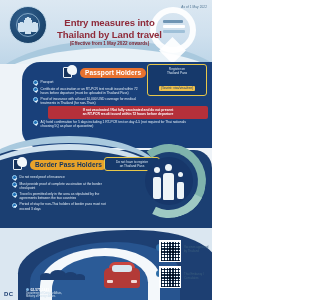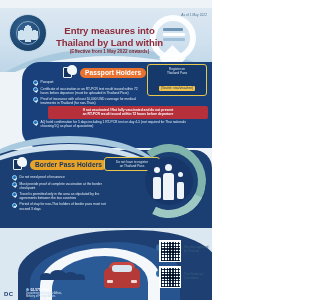--- a/index.html
+++ b/index.html
@@ -4,21 +4,21 @@
 <style>
   html,body{margin:0;padding:0;}
   body{
     width:212px;height:300px;overflow:hidden;
     font-family:"Liberation Sans",sans-serif;
     background:#ffffff;
   }
   #page{position:relative;width:212px;height:300px;overflow:hidden;background:#eef3f8;}
 
   
-  .header{position:absolute;left:0;top:8px;width:212px;height:64px;
+  .header{position:absolute;left:0;top:0;width:212px;height:64px;
     background:linear-gradient(180deg,#dce8f2 0%,#cfe0ee 55%,#bed6e8 100%);overflow:hidden;}
   .hdr-wave{position:absolute;left:-20px;top:40px;width:260px;height:60px;
     background:#a9c9de;border-radius:50% 50% 0 0 / 100% 100% 0 0;}
   .hdr-wave2{position:absolute;left:-30px;top:48px;width:280px;height:60px;
     background:#e8f1f7;border-radius:50% 50% 0 0 / 100% 100% 0 0;}
 
   .emblem{position:absolute;left:9px;top:6px;width:38px;height:38px;border-radius:50%;
     background:radial-gradient(circle at 38% 34%,#33618f 0%,#1f4a74 55%,#17395c 100%);
     border:1.5px solid #bfd6e6;box-sizing:border-box;}
   .emblem:after{content:"";position:absolute;left:6px;top:6px;right:6px;bottom:6px;
@@ -162,21 +162,21 @@
       <div class="pin-tail"></div>
       <div class="pin-doc">
           <i></i>
           <i></i>
           <i></i>
         </div>
     </div>
 
     <div class="title">
       <div class="l1">Entry measures into</div>
-      <div class="l2">Thailand by Land within</div>
+      <div class="l2">Thailand by Land travel</div>
       <div class="sub">(Effective from 1 May 2022 onwards)</div>
     </div>
   </div>
 
   <div class="panel">
     <div class="panel-bg"></div>
     <div class="panel-bg2"></div>
     <div class="panel-arcA"></div>
     <div class="panel-arcB"></div>
 

